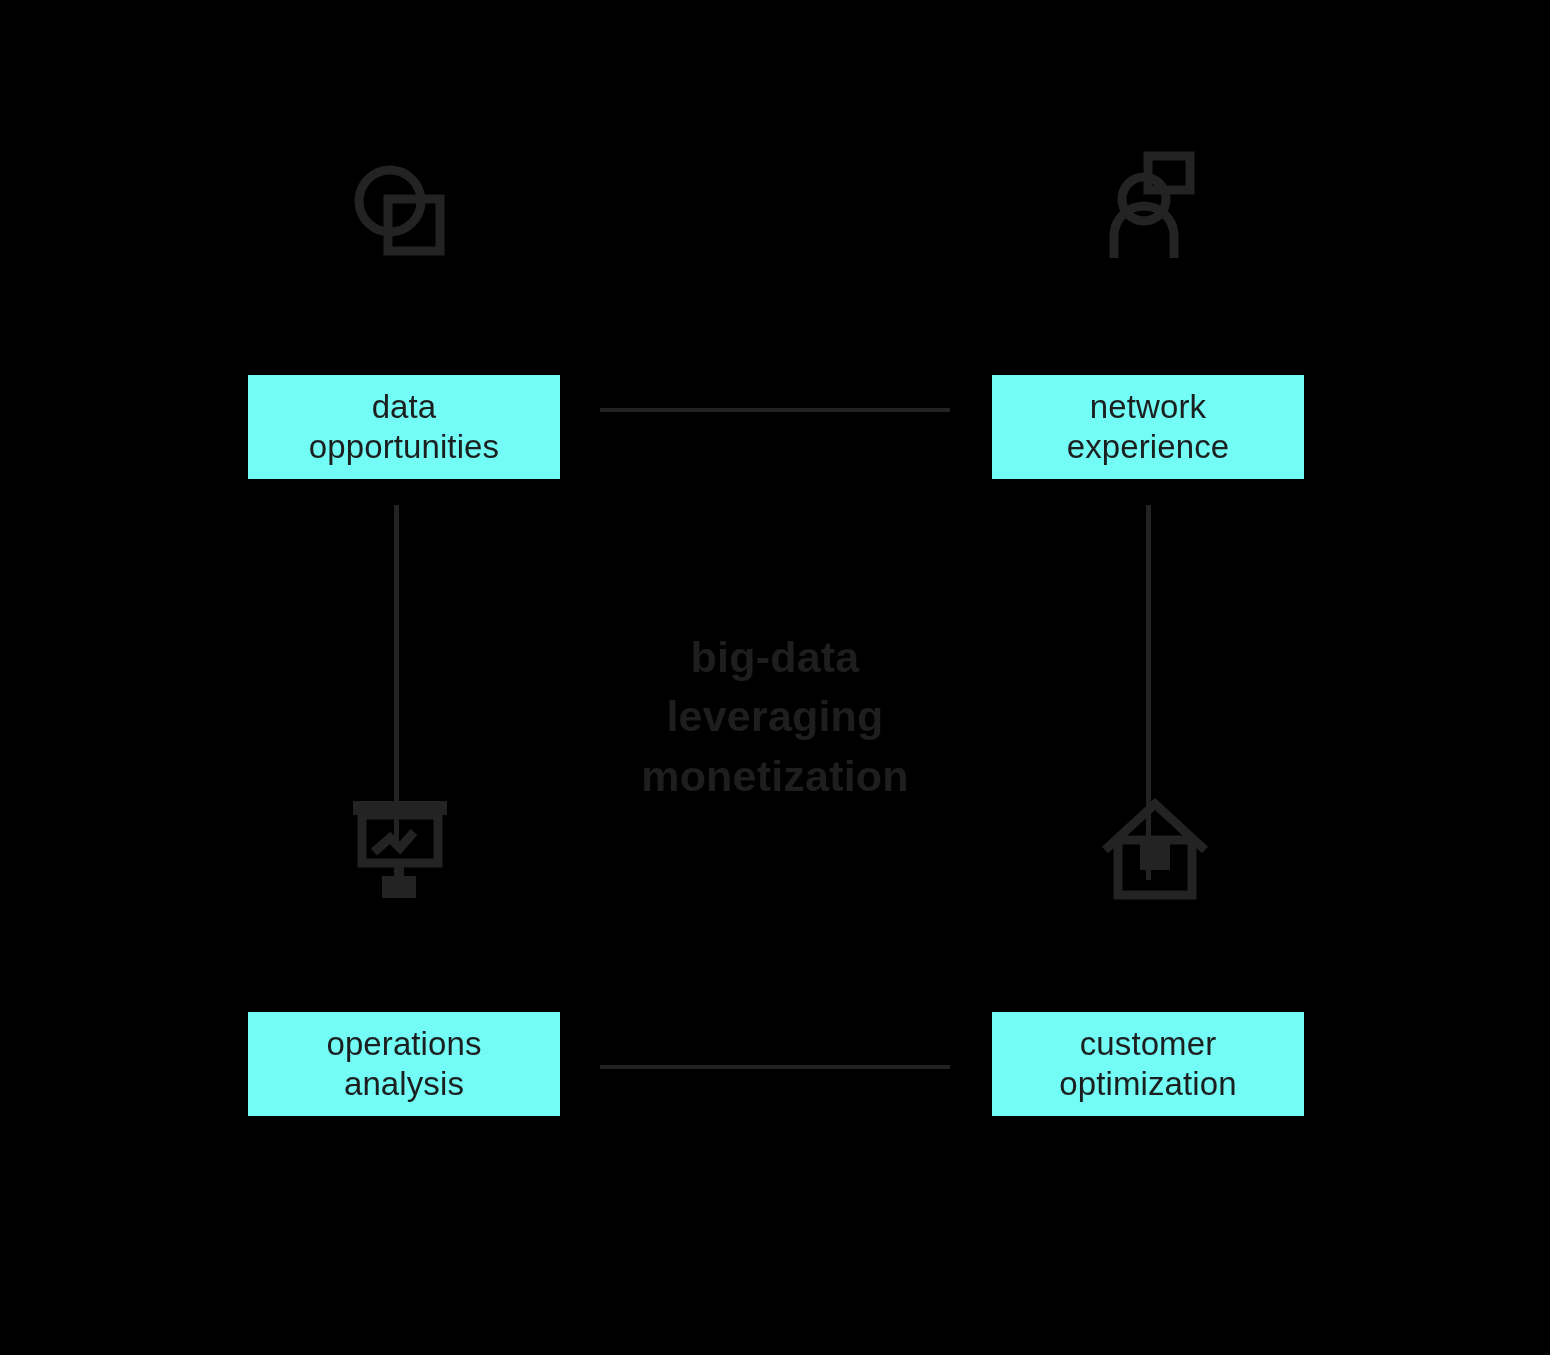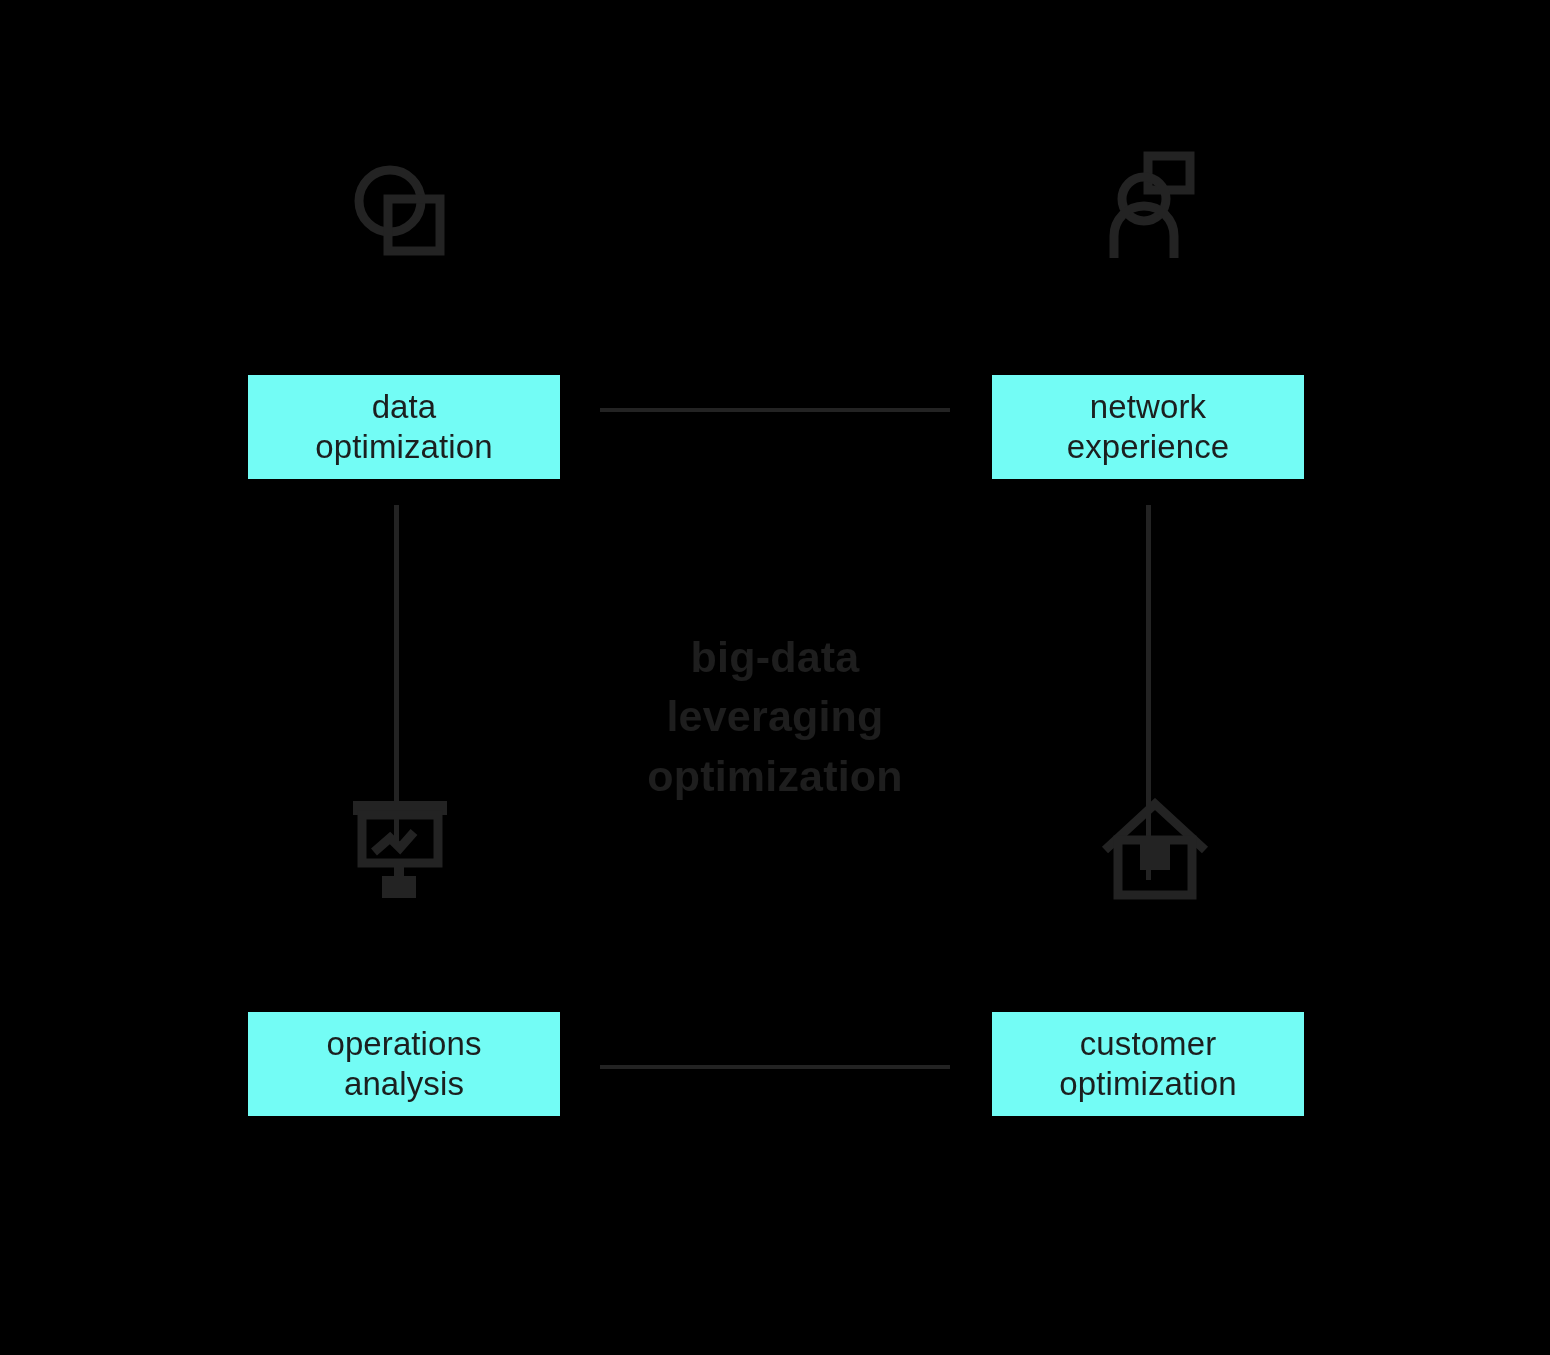--- a/index.html
+++ b/index.html
@@ -103,32 +103,32 @@
 
 <div id="stage">
 
   <div class="conn conn-h" id="line-top-h"></div>
   <div class="conn conn-h" id="line-bottom-h"></div>
   <div class="conn conn-v" id="line-left-v"></div>
   <div class="conn conn-v" id="line-right-v"></div>
 
   <div id="center-text">big-data
 leveraging
-optimization</div>
+monetization</div>
 
   <div class="node" id="node-data-monetization">
     <div class="icon-wrap">
       <svg width="106" height="106" viewBox="0 0 106 106" fill="none">
         <circle cx="44" cy="44" r="31" stroke="#232323" stroke-width="9"></circle>
         <rect x="42" y="42" width="52" height="52" stroke="#232323" stroke-width="9"></rect>
       </svg>
     </div>
     <div class="label-box">
       <span class="label-text">data
-optimization</span>
+opportunities</span>
     </div>
   </div>
 
   <div class="node" id="node-customer-experience">
     <div class="icon-wrap">
       <svg width="100" height="112" viewBox="0 0 100 112" fill="none">
         <rect x="44" y="5" width="42" height="34" stroke="#232323" stroke-width="9"></rect>
         <circle cx="40" cy="48" r="22" stroke="#232323" stroke-width="9"></circle>
         <path d="M10 107 v-22 a30 30 0 0 1 60 0 v22" stroke="#232323" stroke-width="9" fill="none"></path>
       </svg>

